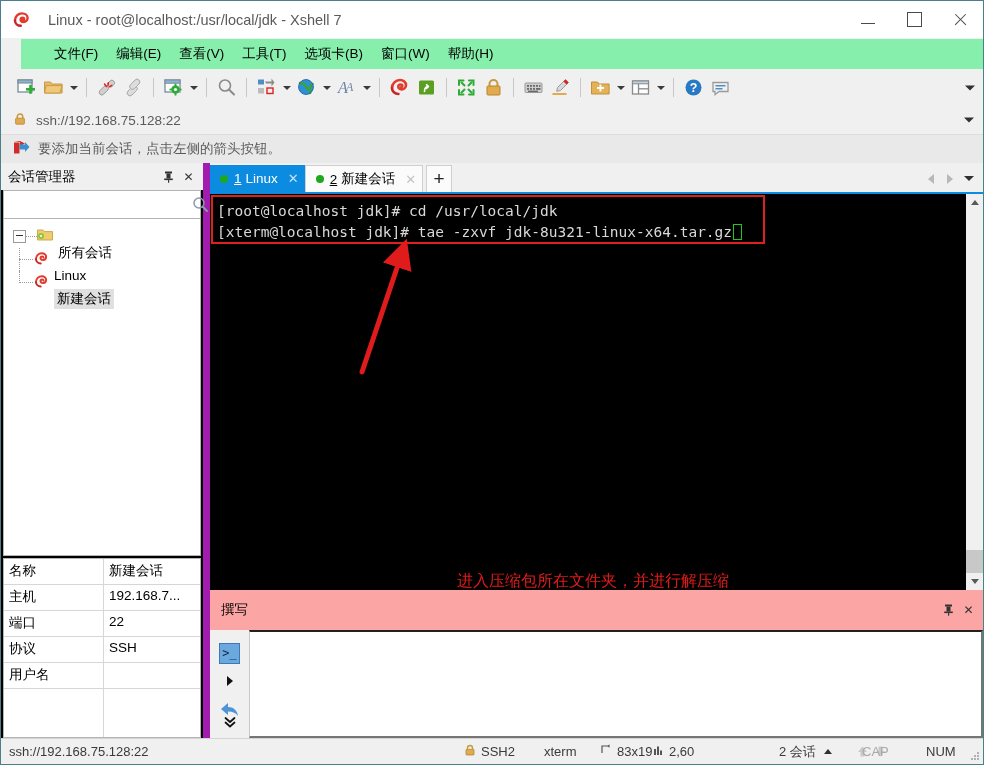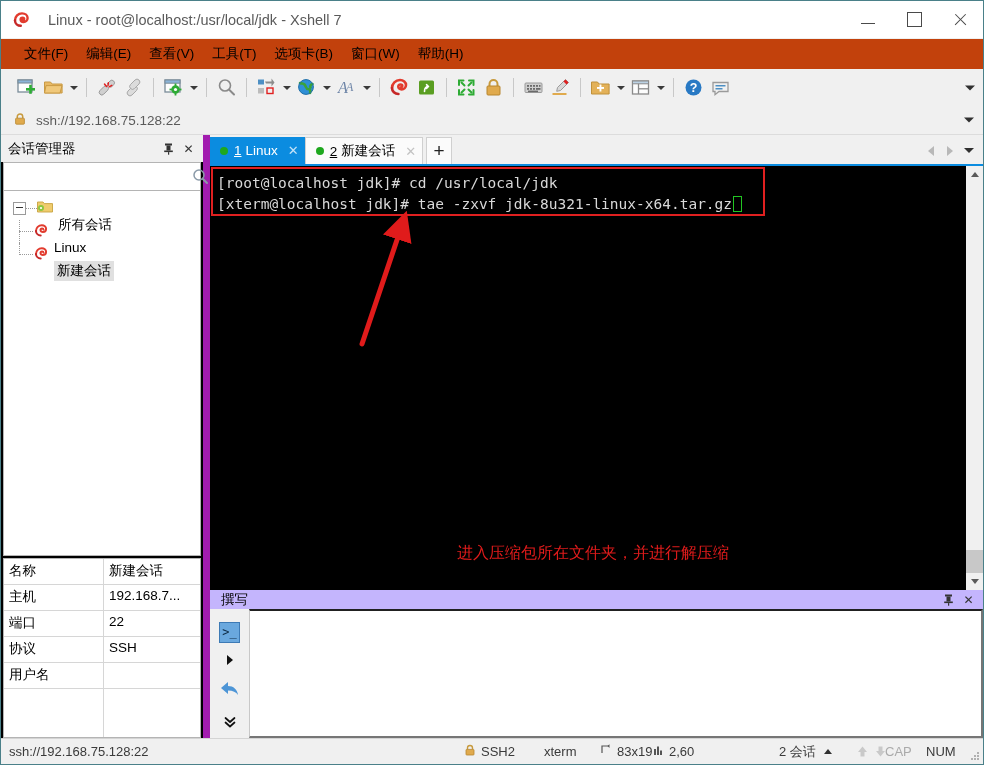--- a/index.html
+++ b/index.html
@@ -72,26 +72,27 @@
   .win-close:before, .win-close:after {
     content: ""; position: absolute; left: 0; top: 7px;
     width: 15px; height: 1.3px; background: #4a4a4a;
   }
   .win-close:before { transform: rotate(45deg); }
   .win-close:after { transform: rotate(-45deg); }
 
   
   .menubar {
     height: 30px;
-    background: #c2410c;
-    display: flex;
-    align-items: center;
-    padding-left: 14px;
+    background: #86efac;
+    display: flex;
+    align-items: center;
+    padding-left: 24px;
     flex: 0 0 auto;
     border-top: 1px solid #f0f0f0;
+    margin-left: 20px;
   }
   .menu-item {
     font-size: 13.5px;
     color: #000;
     padding: 4px 9px;
     cursor: default;
     white-space: nowrap;
   }
 
   
@@ -481,25 +482,25 @@
 
   
   .compose {
     flex: 0 0 auto;
     height: 148px;
     display: flex;
     flex-direction: column;
     background: #f0f0f0;
   }
   .compose-hdr {
-    height: 19px;
+    height: 40px;
     display: flex;
     align-items: center;
     padding: 0 6px 0 11px;
-    background: #c4b5fd;
+    background: #fca5a5;
     flex: 0 0 auto;
   }
   .compose-title { font-size: 13.5px; color: #000; flex: 1 1 auto; }
   .compose-body {
     flex: 1 1 auto;
     display: flex;
     min-height: 0;
   }
   .compose-tools {
     width: 39px;
@@ -823,20 +824,30 @@
     <span>
       <svg width="14" height="14" viewBox="0 0 14 14">
         <path d="M4.3 6.2V4.6a2.7 2.7 0 015.4 0v1.6" fill="none" stroke="#c79a3d" stroke-width="1.5"></path>
         <rect x="2.6" y="6.2" width="8.8" height="6" rx="0.8" fill="#e0aa4d" stroke="#b8862f" stroke-width="0.8"></rect>
       </svg>
     </span>
     <span class="addr-url">ssh://192.168.75.128:22</span>
     <span class="addr-caret"></span>
   </div>
 
+  <div class="infobar">
+    <span>
+      <svg width="17" height="14" viewBox="0 0 17 14">
+        <path d="M1 1h6v4l5-2.5L7 0v0" fill="#d12b2b"></path>
+        <path d="M1 1.5h5.5v11H1z" fill="#d12b2b"></path>
+        <path d="M6.5 3.5h5.5v-2.5L16.5 6l-4.5 5v-2.5H6.5z" fill="#3a8fd0"></path>
+      </svg>
+    </span>
+    <span class="info-text">要添加当前会话，点击左侧的箭头按钮。</span>
+  </div>
 
   <div class="mainbody">
 
     <div class="sidebar">
 
       <div class="sb-header">
         <span class="sb-title">会话管理器</span>
         <span class="sb-hdr-btn">
           <svg width="11" height="12" viewBox="0 0 11 12">
             <rect x="2" y="0.5" width="7" height="2" fill="#333"></rect>
@@ -1069,21 +1080,21 @@
 
     <span class="sb-cell" style="position:absolute; left:855px;">
       <svg width="13" height="13" viewBox="0 0 13 13">
         <path d="M6.5 1.5L11 7H8.5v4.5h-4V7H2z" fill="#c9c9c9"></path>
       </svg>
       <svg width="13" height="13" viewBox="0 0 13 13">
         <path d="M6.5 11.5L11 6H8.5V1.5h-4V6H2z" fill="#c9c9c9"></path>
       </svg>
     </span>
 
-    <span class="dim" style="position:absolute; left:884px;">CAP</span>
+    <span class="dim" style="position:absolute; left:861px;">CAP</span>
     <span style="position:absolute; left:925px;">NUM</span>
 
     <span class="sb-grip">
       <svg width="12" height="12" viewBox="0 0 12 12">
         <g fill="#b0b0b0">
           <rect x="9" y="3" width="2" height="2"></rect>
             <rect x="6" y="6" width="2" height="2"></rect>
           <rect x="9" y="6" width="2" height="2"></rect>
             <rect x="3" y="9" width="2" height="2"></rect>
           <rect x="6" y="9" width="2" height="2"></rect>

